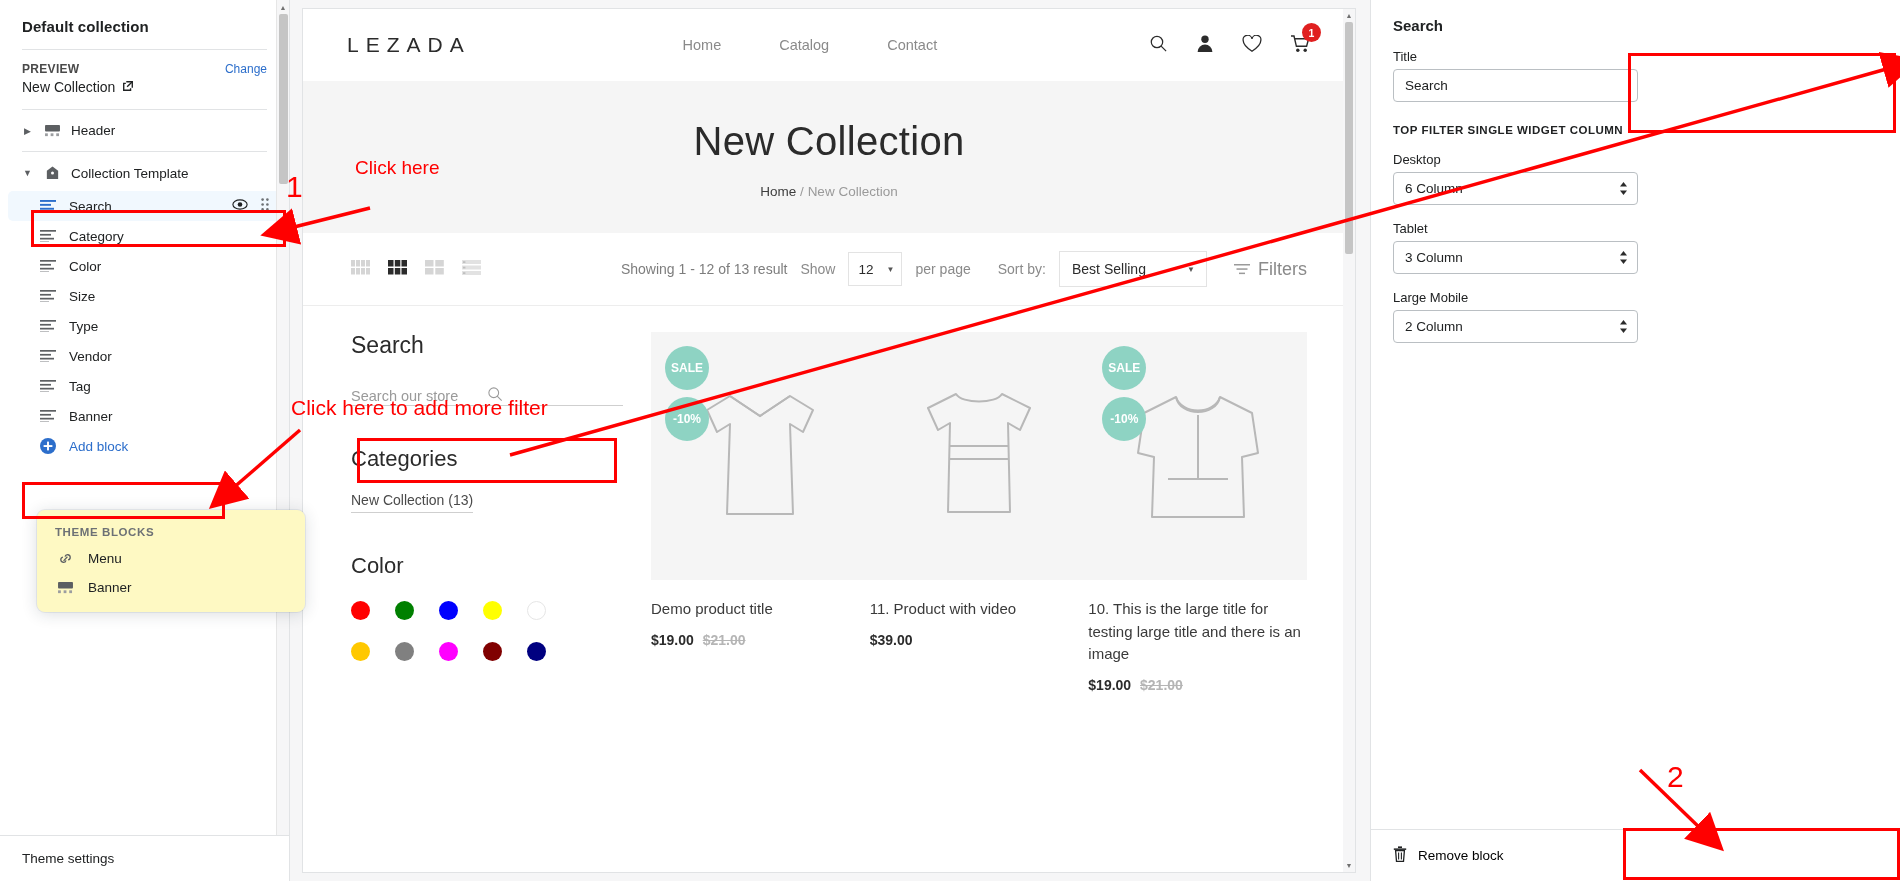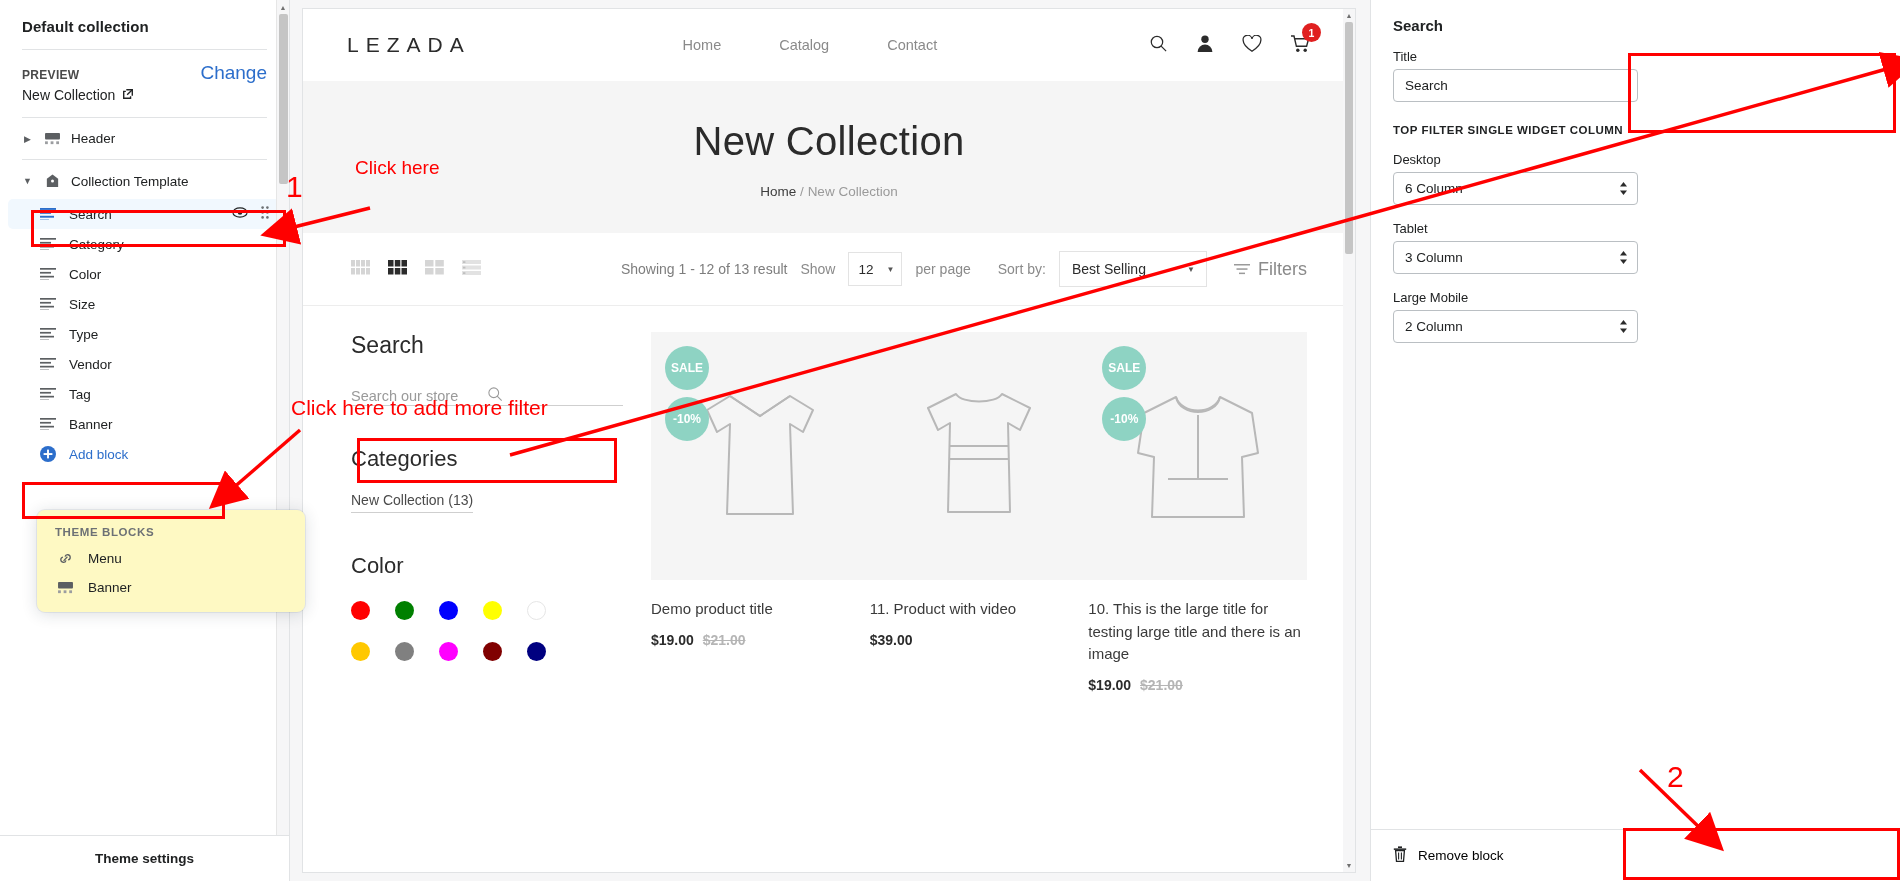--- a/index.html
+++ b/index.html
@@ -23,21 +23,21 @@
     display: flex;
     flex-direction: column;
   }
   .ls-scroll { flex: 1; overflow: hidden; position: relative; }
   .ls-head { padding: 18px 22px 14px 22px; }
   .ls-title { font-size: 15px; font-weight: 600; color: #202223; letter-spacing: .1px; }
   .divider { height: 1px; background: #e1e3e5; margin: 0 22px; }
   .ls-preview { padding: 12px 22px 14px 22px; }
   .ls-prow { display: flex; justify-content: space-between; align-items: baseline; }
   .ls-prev-label { font-size: 12px; font-weight: 700; color: #4a4a4a; letter-spacing: .3px; }
-  .ls-change { font-size: 19px; color: #2c6ecb; cursor: pointer; }
+  .ls-change { font-size: 12px; color: #2c6ecb; cursor: pointer; }
   .ls-prev-val { font-size: 14px; color: #202223; margin-top: 3px; display: flex; align-items: center; gap: 7px; }
   .ext-icon { display: inline-block; }
 
   .tree { padding: 0 0 0 0; }
   .tree-row {
     display: flex; align-items: center; gap: 9px;
     padding: 7px 14px 7px 14px; margin: 0 8px;
     border-radius: 5px; cursor: pointer; font-size: 13.5px;
   }
   .tree-row .caret { width: 11px; font-size: 9px; color: #5c5f62; text-align: center; }
@@ -70,22 +70,22 @@
     box-shadow: 0 0 0 1px rgba(6,44,82,.07), 0 2px 16px rgba(33,43,54,.16);
     padding: 8px 12px 10px 0;
     z-index: 40;
   }
   .flyout-head { font-size: 11.5px; font-weight: 600; letter-spacing: .6px; color: #6d7175; padding: 8px 18px 6px 18px; }
   .flyout-item { display: flex; align-items: center; gap: 13px; padding: 7px 18px; font-size: 13.5px; cursor: pointer; }
 
   .ls-foot {
     border-top: 1px solid #e1e3e5;
     padding: 15px 22px;
-    font-size: 13.5px; font-weight: 700; color: #202223;
-    background: #fff; cursor: pointer; text-align: center;
+    font-size: 13.5px; font-weight: 400; color: #202223;
+    background: #fff; cursor: pointer;
   }
 
   
   .ls-sb { position: absolute; right: 0; top: 0; width: 13px; height: 848px; background: #f6f6f7; border-left: 1px solid #e6e6e6; }
   .ls-sb .arrow { height: 14px; display: flex; align-items: center; justify-content: center; font-size: 7px; color: #707070; }
   .ls-sb .arrow.bot { position: absolute; bottom: 0; width: 100%; }
   .ls-sb .thumb { position: absolute; top: 14px; left: 2px; width: 9px; height: 170px; background: #c5c5c5; border-radius: 2px; }
 
   
   .center { flex: 1; background: #f6f6f7; padding: 8px 0 8px 12px; display: flex; }

